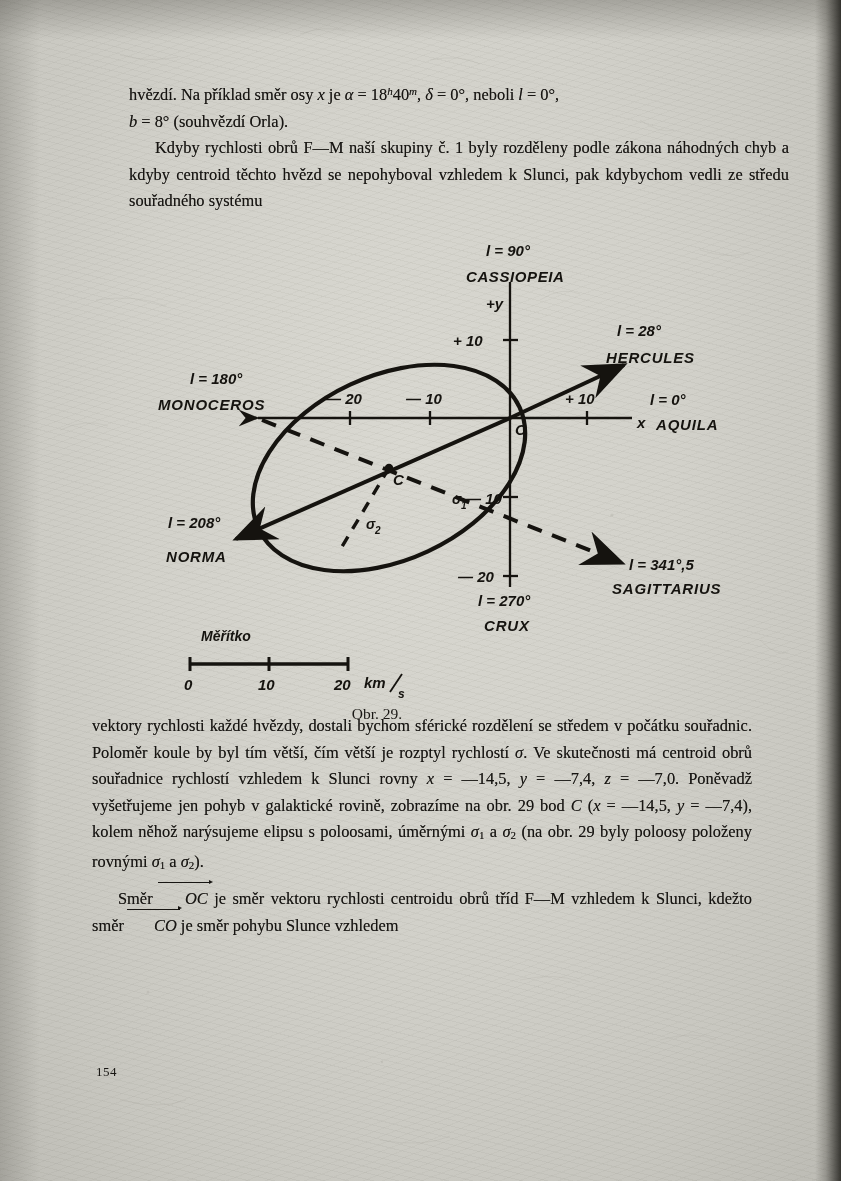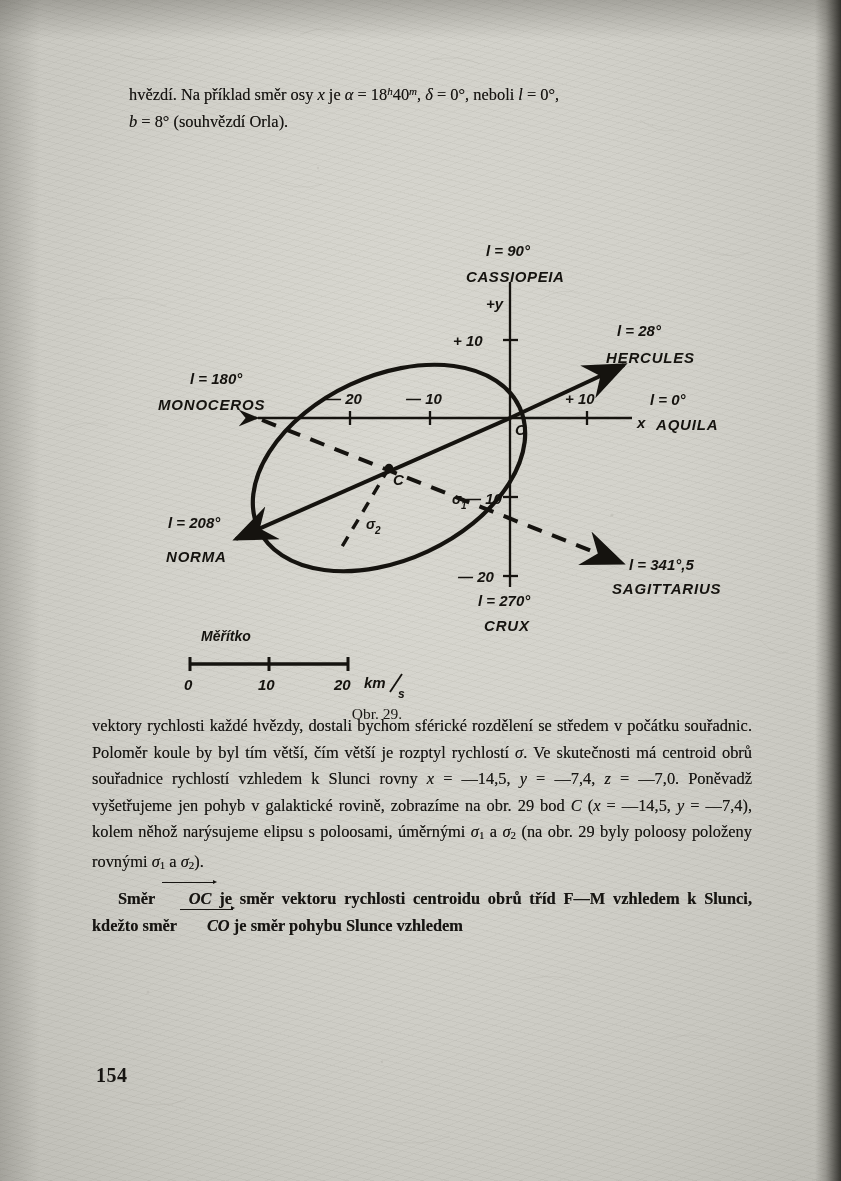--- a/index.html
+++ b/index.html
@@ -74,21 +74,21 @@
 
   #fig{
     position:absolute;left:0;top:232px;width:841px;height:470px;
   }
   #figcaption{
     position:absolute;top:705px;left:0;width:754px;text-align:center;
     font-size:15.5px;color:#1a1815;
   }
   #pagenum{
     position:absolute;left:96px;top:1064px;
-    font-size:20px;font-weight:bold;color:#171512;letter-spacing:.5px;
+    font-size:13px;font-weight:normal;color:#171512;letter-spacing:.5px;
   }
   .figtext{
     font-family:"Liberation Sans", sans-serif;
     font-style:italic;
     font-weight:700;
     fill:#15130f;
   }
 </style>
 </head>
 <body>
@@ -127,20 +127,21 @@
         <circle cx="382" cy="1062" r="1.2"></circle>
     </g>
   </svg>
 
   <div id="topshade"></div>
   <div id="leftshade"></div>
   <div id="gutter"></div>
 
   <div class="textblock" style="top:78px;margin-left:37px;">
     <p><span>hvězdí. Na příklad směr osy </span><i>x</i><span> je </span><i>α</i><span> = 18</span><span class="sup">h</span><span>40</span><span class="sup">m</span><span>, </span><i>δ</i><span> = 0°, neboli </span><i>l</i><span> = 0°,</span><br><i>b</i><span> = 8° (souhvězdí Orla).</span></p>
+    <p class="indent">Kdyby rychlosti obrů F—M naší skupiny č. 1 byly rozděleny podle zákona náhodných chyb a kdyby centroid těchto hvězd se nepohyboval vzhledem k Slunci, pak kdybychom vedli ze středu souřadného systému</p>
   </div>
 
   <div id="fig">
     <svg width="841" height="470" viewBox="0 0 841 470">
       <defs>
         <marker id="arrOpen" markerWidth="11" markerHeight="9" refX="10" refY="4.5" orient="auto">
           <path d="M0,0 L11,4.5 L0,9 L3.5,4.5 Z" fill="#15130f"></path>
         </marker>
         <marker id="arrSmall" markerWidth="9" markerHeight="8" refX="8.4" refY="4" orient="auto">
           <path d="M0,0.4 L9,4 L0,7.6 L3,4 Z" fill="#15130f"></path>
@@ -232,18 +233,18 @@
         <line x1="390" y1="460" x2="402" y2="442" stroke="#15130f" stroke-width="1.8"></line>
         <text class="figtext" x="398" y="466" font-size="12">s</text>
       </g>
     </svg>
   </div>
 
   <div id="figcaption">Obr. 29.</div>
 
   <div class="textblock" style="top:713px;">
     <p><span>vektory rychlosti každé hvězdy, dostali bychom sférické rozdělení se středem v počátku souřadnic. Poloměr koule by byl tím větší, čím větší je rozptyl rychlostí </span><i>σ</i><span>. Ve skutečnosti má centroid obrů souřadnice rychlostí vzhledem k Slunci rovny </span><i>x</i><span> = —14,5, </span><i>y</i><span> = —7,4, </span><i>z</i><span> = —7,0. Poněvadž vyšetřujeme jen pohyb v galaktické rovině, zobrazíme na obr. 29 bod </span><i>C</i><span> (</span><i>x</i><span> = —14,5, </span><i>y</i><span> = —7,4), kolem něhož narýsujeme elipsu s poloosami, úměrnými </span><i>σ</i><span class="sub">1</span><span> a </span><i>σ</i><span class="sub">2</span><span> (na obr. 29 byly poloosy položeny rovnými </span><i>σ</i><span class="sub">1</span><span> a </span><i>σ</i><span class="sub">2</span><span>).</span></p>
-    <p class="indent" style="margin-top:8px;font-weight:bold;"><span>Směr </span><span class="vecarrow">OC</span><span> je směr vektoru rychlosti centroidu obrů tříd F—M vzhledem k Slunci, kdežto směr </span><span class="vecarrow">CO</span><span> je směr pohybu Slunce vzhledem</span></p>
+    <p class="indent" style="margin-top:8px;"><span>Směr </span><span class="vecarrow">OC</span><span> je směr vektoru rychlosti centroidu obrů tříd F—M vzhledem k Slunci, kdežto směr </span><span class="vecarrow">CO</span><span> je směr pohybu Slunce vzhledem</span></p>
   </div>
 
   <div id="pagenum">154</div>
 
 </div>
 
 </body></html>

